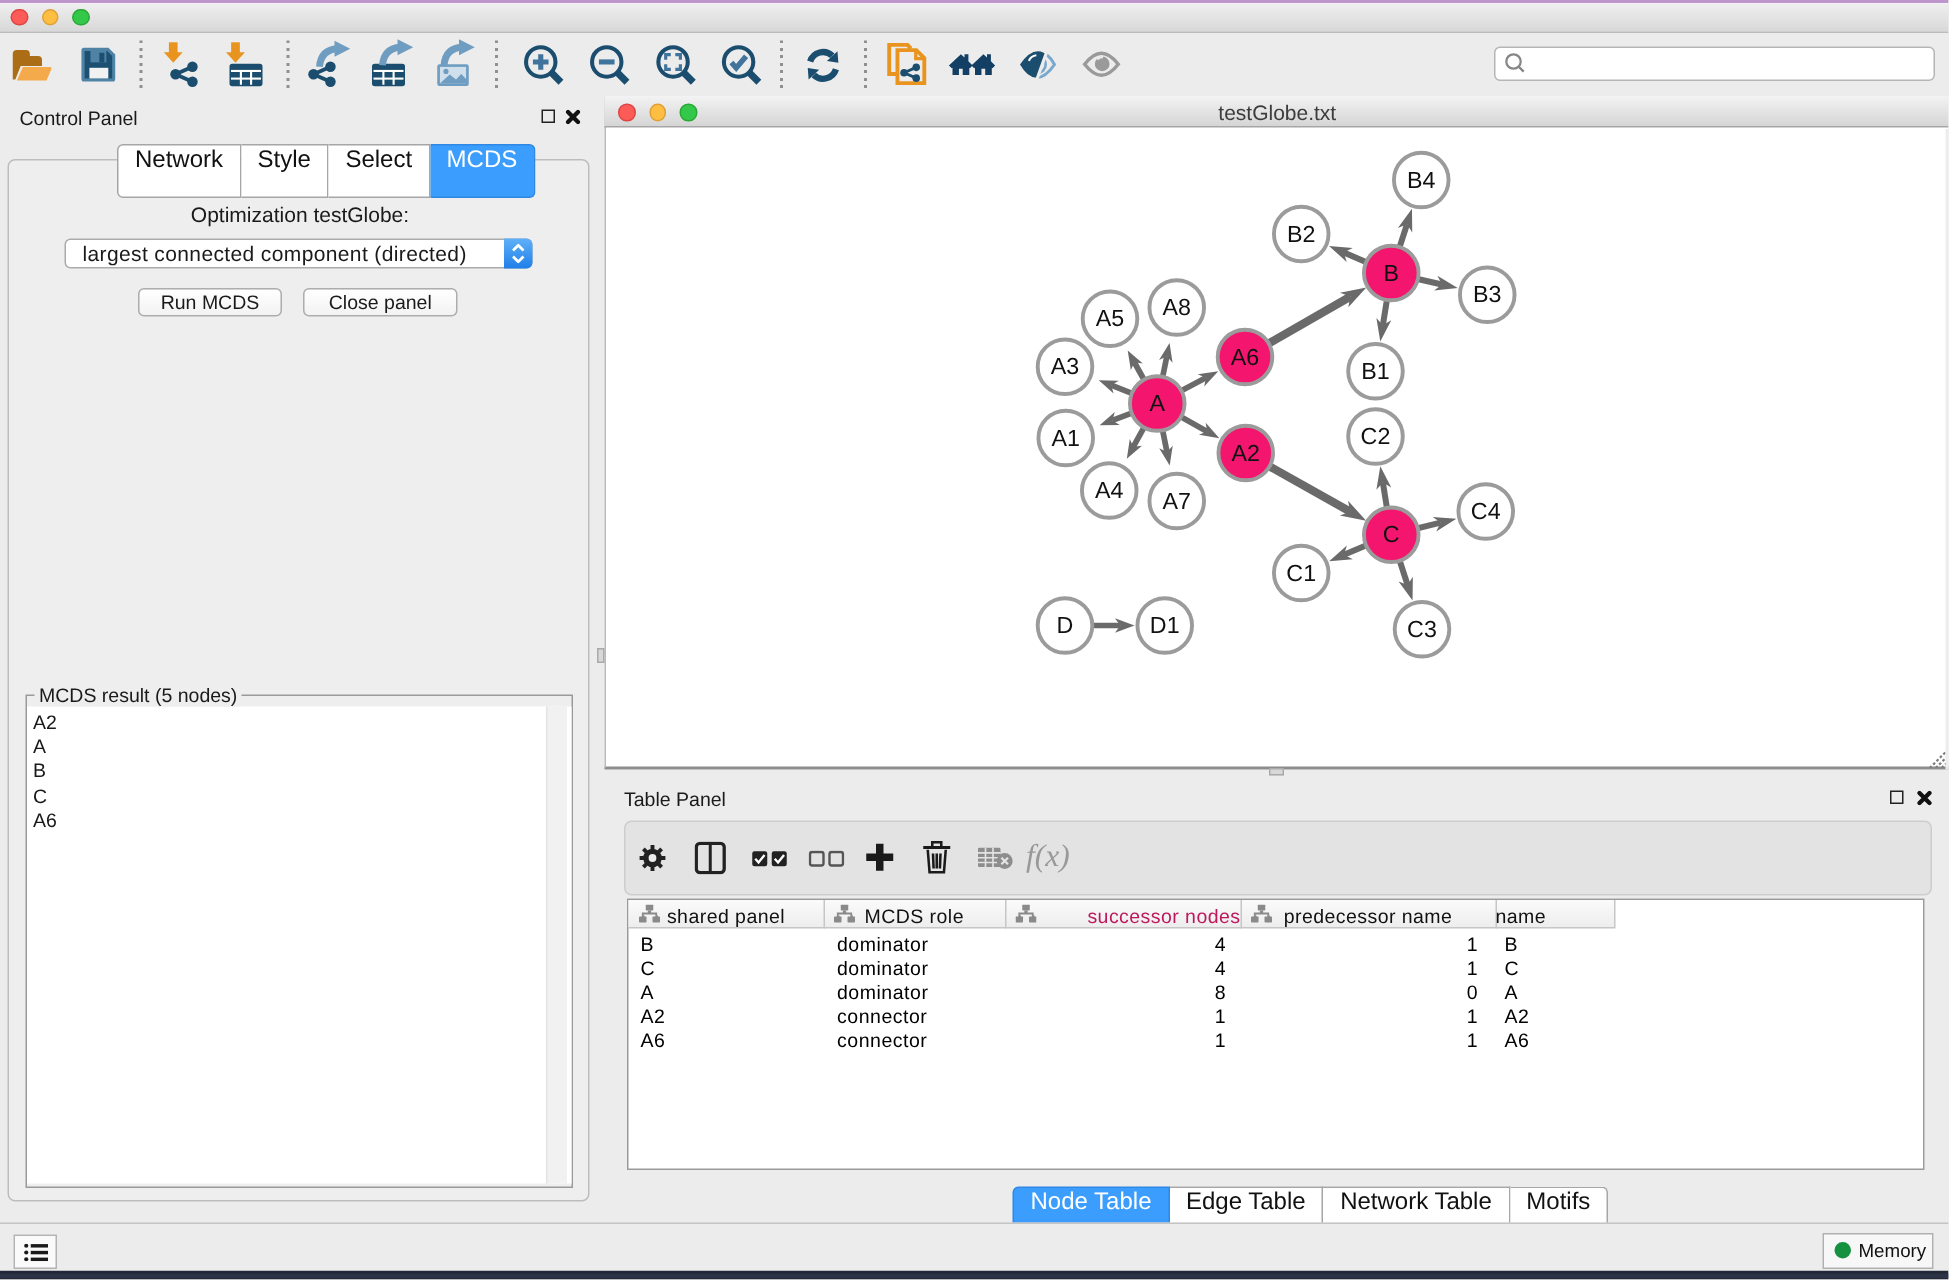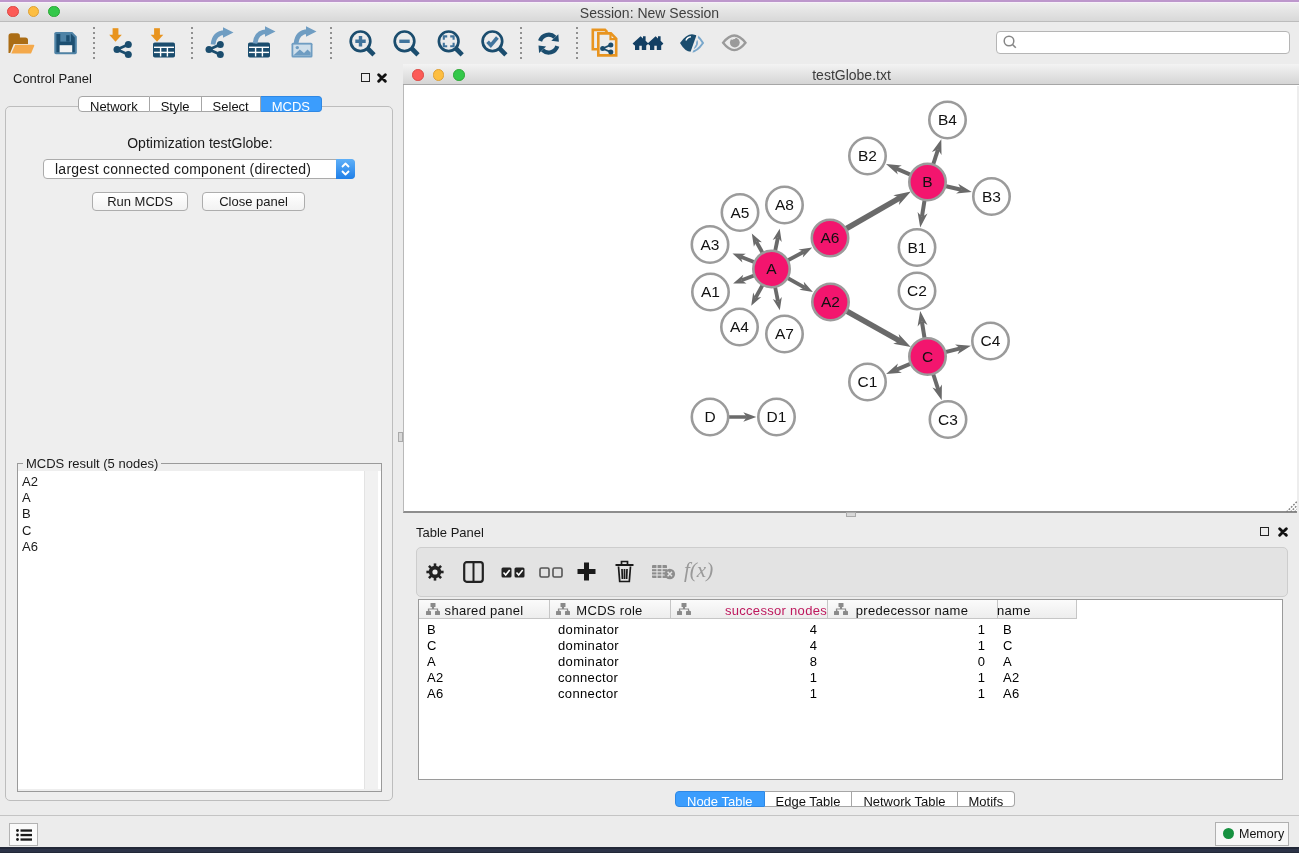--- a/index.html
+++ b/index.html
@@ -1,35 +1,34 @@
 <!DOCTYPE html>
 <html><head><meta charset="utf-8"><style>
 * {margin:0;padding:0;box-sizing:border-box}
 body {width:1299px;height:853px;position:relative;overflow:hidden;font-family:"Liberation Sans",sans-serif;background:#ececec}
 .abs {position:absolute}
 .lbl {position:absolute;font-size:13px;color:#1a1a1a;white-space:nowrap}
-.seg {position:absolute;display:flex;font-size:13px;height:16px}
+.seg {position:absolute;display:flex;font-size:16px;height:36px}
 .seg div {background:#fff;border:1px solid #a6a6a6;border-left:none;padding:1px 11px 0;line-height:17px;color:#111}
 .seg div:first-child {border-left:1px solid #a6a6a6;border-radius:4px 0 0 4px}
 .seg div:last-child {border-radius:0 4px 4px 0}
 .seg div.sel {background:#3b9dfd;border-color:#2f88e4;color:#fff}
 </style></head><body>
 
 <div class="abs" style="left:0;top:0;width:1299px;height:1.5px;background:#bd97cc"></div>
 <div class="abs" style="left:0;top:1.5px;width:1299px;height:1.5px;background:#f7f0f9"></div>
 <div class="abs" style="left:0;top:847px;width:1299px;height:6px;background:#222838"></div>
 <div class="abs" style="left:0;top:849px;width:1299px;height:2.5px;background:#2c3347"></div>
 
 <div class="abs" style="left:0;top:3px;width:1299px;height:843px;background:#ececec">
 
   <div class="abs" style="left:0;top:0;width:1299px;height:19px;background:linear-gradient(#eeeeee,#d8d8d8);border-bottom:1px solid #bcbcbc"></div>
   <div style="position:absolute;left:7.3px;top:2.8px;width:11.4px;height:11.4px;border-radius:50%;background:#fc5b57;border:1px solid #dd4743;box-sizing:border-box"></div>
     <div style="position:absolute;left:27.8px;top:2.8px;width:11.4px;height:11.4px;border-radius:50%;background:#fdbe41;border:1px solid #dfa035;box-sizing:border-box"></div>
     <div style="position:absolute;left:48.3px;top:2.8px;width:11.4px;height:11.4px;border-radius:50%;background:#34c84a;border:1px solid #2aa835;box-sizing:border-box"></div>
-  <div class="lbl" style="left:0;top:2px;width:1299px;text-align:center;color:#404040;font-size:14px">Session: New Session</div>
 
   <div class="abs" style="left:0;top:19px;width:1299px;height:43px;background:#ececec"></div>
 </div>
 
 <svg style="position:absolute;left:0;top:0" width="780" height="64" viewBox="0 0 780 64">
     <path d="M8.5 53 L8.5 36 Q8.5 33.3 11.2 33.3 L17.3 33.3 Q19.9 33.3 19.9 36 L19.9 37.4 L25.3 37.4 Q28 37.4 28 40.1 L28 44 L13.8 44 L10.2 53 Z" fill="#ab6d15"></path>
     <path d="M11.3 53.6 L15.2 44.7 L33.2 44.7 Q34.8 44.7 34.2 46.1 L31 53.6 Z" fill="#f4a94b"></path>
     <path d="M54.3 33.6 Q54.3 31.9 56 31.9 L72.3 31.9 L76.8 36.4 L76.8 52.6 Q76.8 54.3 75.1 54.3 L56 54.3 Q54.3 54.3 54.3 52.6 Z" fill="#4f83a6"></path>
     <path d="M56.4 34 L71.4 34 L74.8 37.4 L74.8 52.3 L56.4 52.3 Z" fill="#1d4f71"></path>
     <rect x="60.3" y="34" width="10.6" height="7.6" fill="#4f83a6"></rect>

